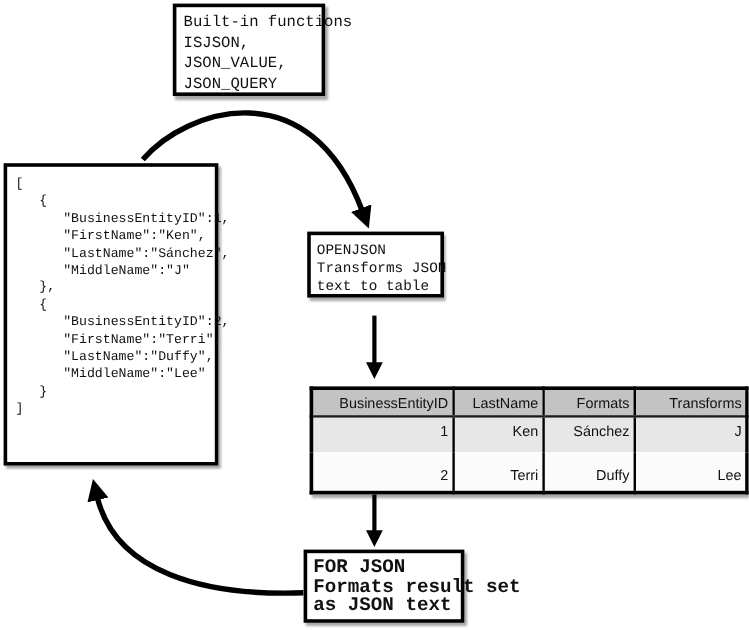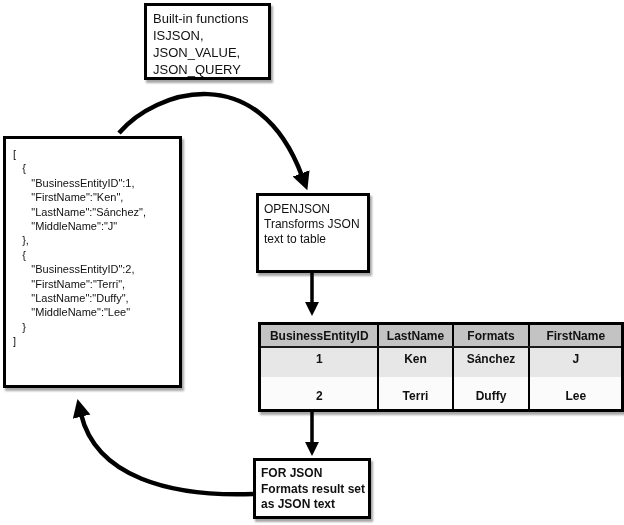--- a/index.html
+++ b/index.html
@@ -21,60 +21,61 @@
   .box {
     position: absolute;
     background: #fff;
     border: 3px solid #000;
     box-shadow: 2px 3px 2px rgba(0,0,0,0.35);
     box-sizing: border-box;
   }
   .box .txt {
     white-space: pre;
     margin: 0;
+    font-family: Liberation Mono, monospace;
   }
   .builtin-box {
     left: 144px; top: 3px;
     width: 127px; height: 77px;
     padding: 4px 2px 2px 6px;
     font-size: 13px; line-height: 17px;
   }
   .json-box {
     left: 3px; top: 136px;
     width: 179px; height: 252px;
     padding: 8px 2px 2px 7px;
     font-size: 11px; line-height: 14.4px;
   }
   .openjson-box {
     left: 256px; top: 193px;
-    width: 114px; height: 80px;
+    width: 114px; height: 55px;
     padding: 6px 1px 2px 5px;
     font-size: 12px; line-height: 15px;
   }
   .forjson-box {
     left: 253px; top: 458px;
-    width: 118px; height: 61px;
+    width: 134px; height: 61px;
     padding: 5px 1px 2px 5px;
-    font-size: 12px; line-height: 15.5px;
+    font-size: 16px; line-height: 15.5px;
     font-weight: bold;
   }
   table.result-table {
     position: absolute;
     left: 258px; top: 322px;
     width: 363px;
     border-collapse: collapse;
     table-layout: fixed;
     border: 3px solid #000;
     box-shadow: 2px 3px 2px rgba(0,0,0,0.35);
     font-size: 12px;
     background: #fbfbfb;
   }
   table.result-table th, table.result-table td {
-    font-weight: bold;
-    text-align: center;
+    font-weight: normal;
+    text-align: right;
     padding: 2px 3px 2px 4px;
     overflow: hidden;
     white-space: nowrap;
   }
   table.result-table th {
     background: #c3c3c3;
     border-bottom: 2px solid #1a1a1a;
     height: 17px;
   }
   table.result-table th + th,
@@ -138,21 +139,21 @@
       <col class="c0">
         <col class="c1">
         <col class="c2">
         <col class="c3">
     </colgroup>
     <thead>
       <tr>
         <th>BusinessEntityID</th>
         <th>LastName</th>
         <th>Formats</th>
-        <th>FirstName</th>
+        <th>Transforms</th>
       </tr>
     </thead>
     <tbody>
       <tr class="row-0">
         <td>1</td>
         <td>Ken</td>
         <td>Sánchez</td>
         <td>J</td>
       </tr>
       <tr class="row-1">

